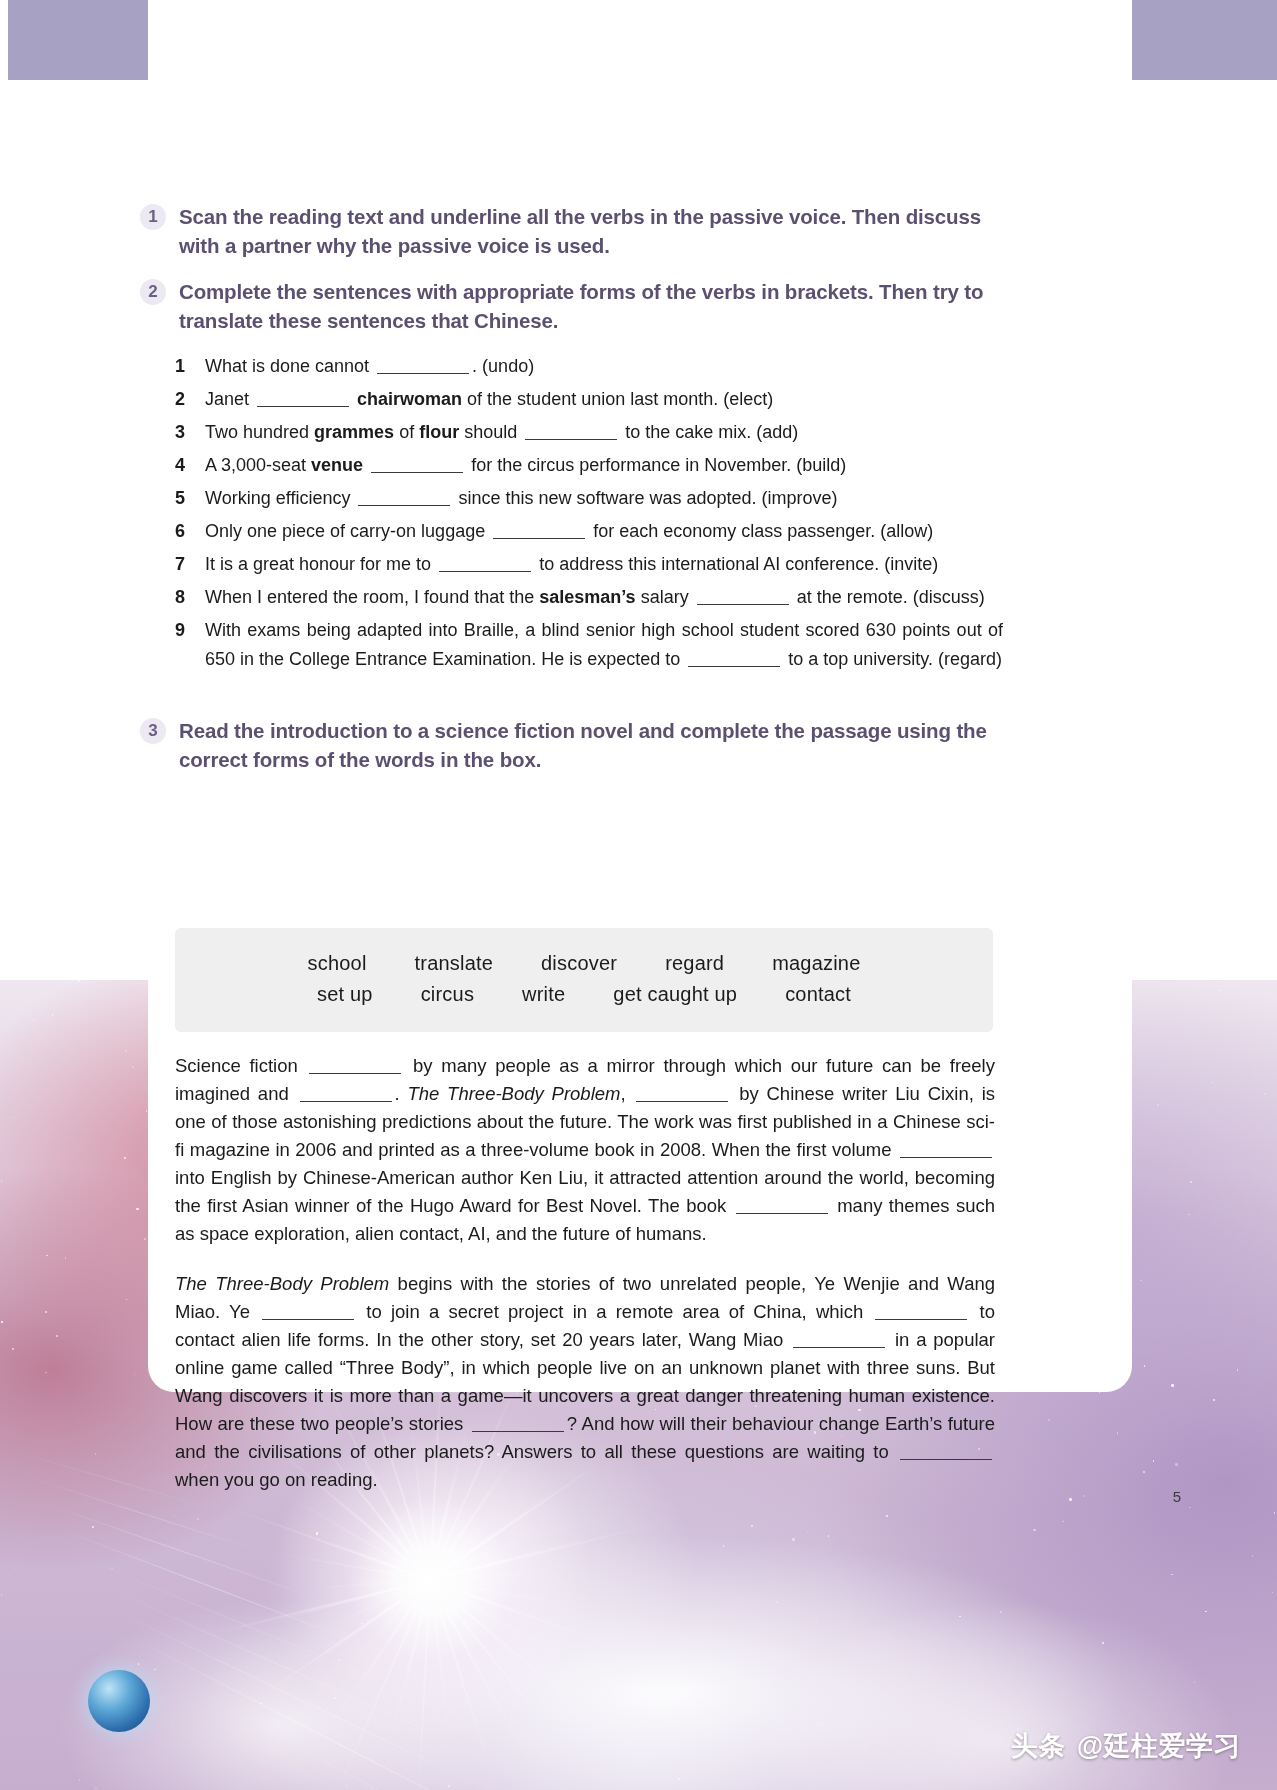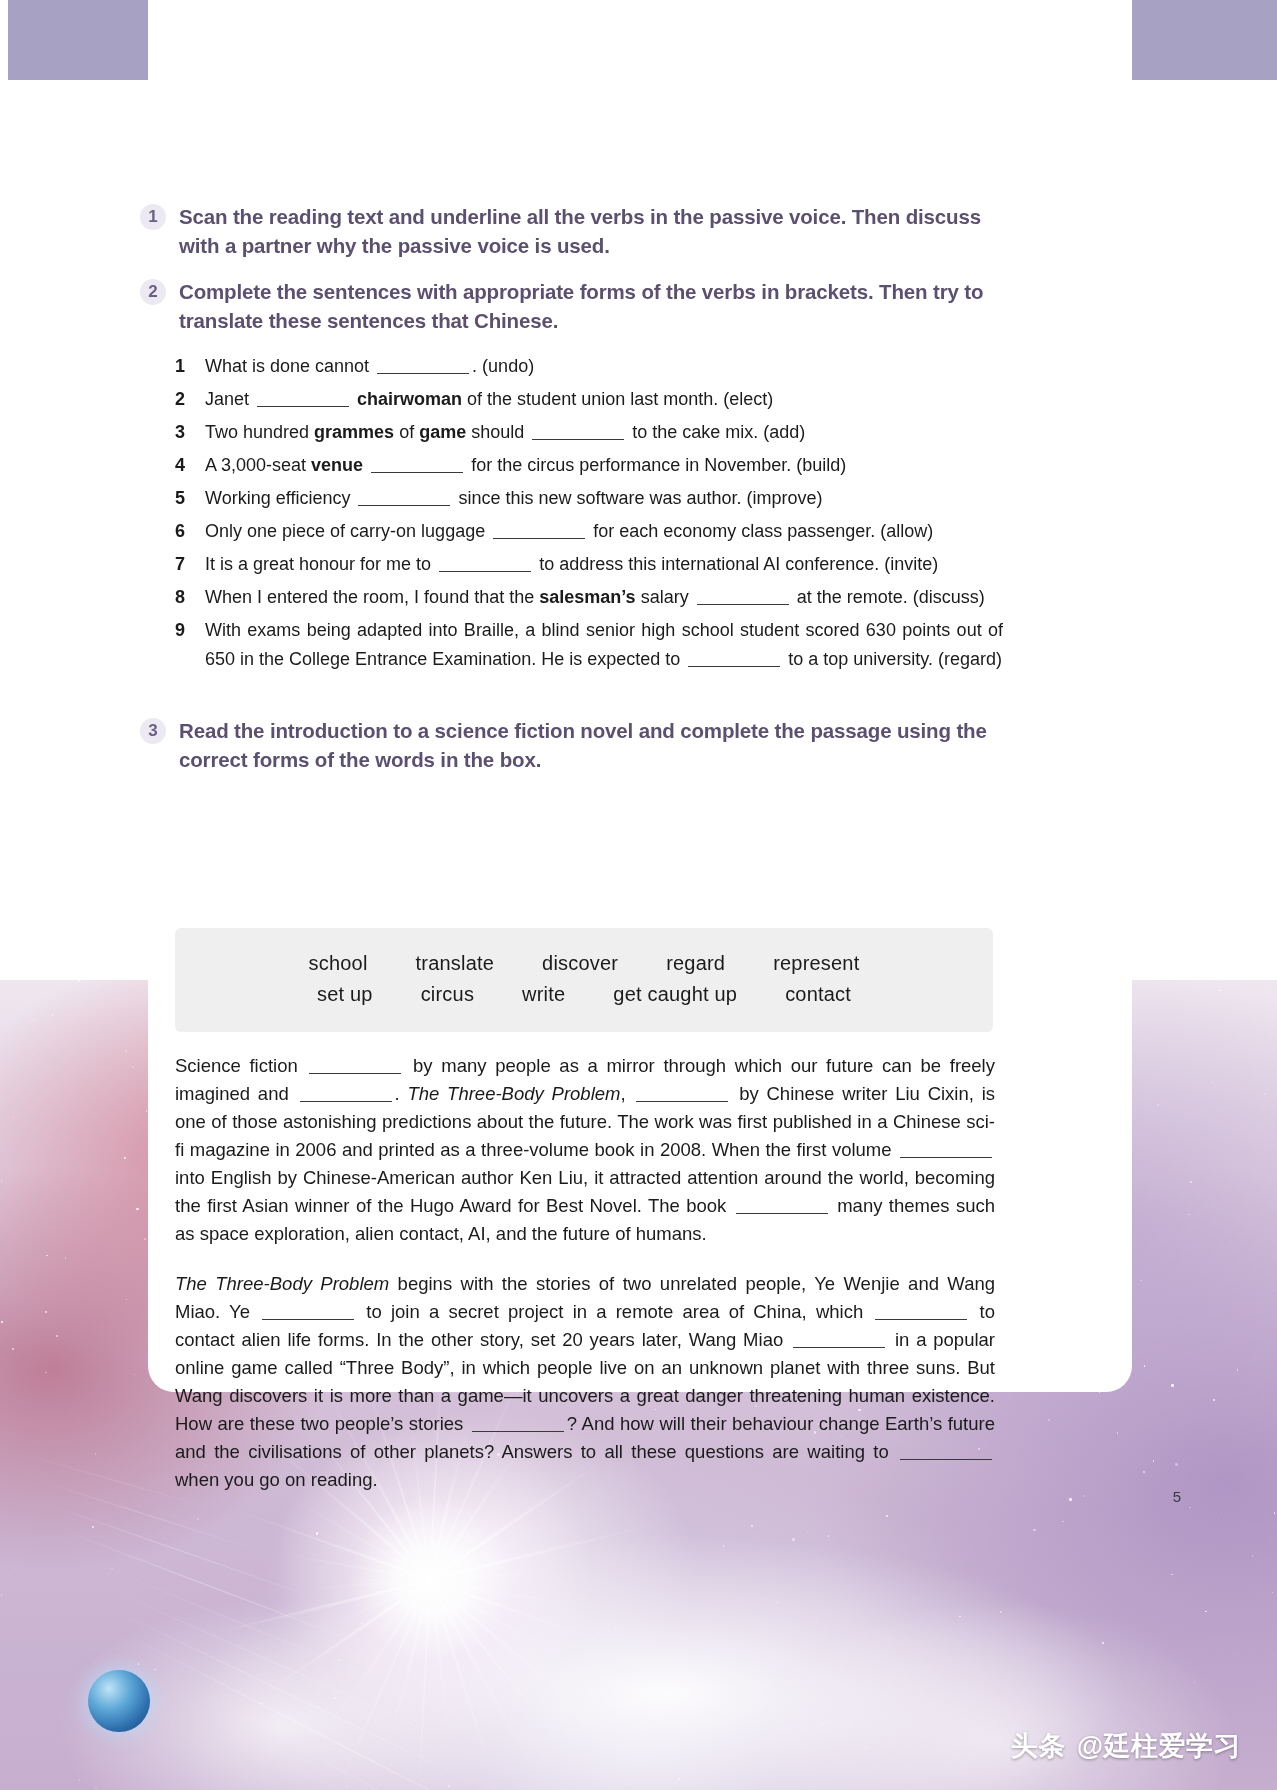--- a/index.html
+++ b/index.html
@@ -444,29 +444,29 @@
       <div class="ex-item">
         <div class="ex-num">1</div>
         <div class="ex-body"><span>What is done cannot </span><span class="blank"></span><span>. (undo)</span></div>
       </div>
       <div class="ex-item">
         <div class="ex-num">2</div>
         <div class="ex-body"><span>Janet </span><span class="blank"></span><b> chairwoman</b><span> of the student union last month. (elect)</span></div>
       </div>
       <div class="ex-item">
         <div class="ex-num">3</div>
-        <div class="ex-body"><span>Two hundred </span><b>grammes</b><span> of </span><b>game</b><span> should </span><span class="blank"></span><span> to the cake mix. (add)</span></div>
+        <div class="ex-body"><span>Two hundred </span><b>grammes</b><span> of </span><b>flour</b><span> should </span><span class="blank"></span><span> to the cake mix. (add)</span></div>
       </div>
       <div class="ex-item">
         <div class="ex-num">4</div>
         <div class="ex-body"><span>A 3,000-seat </span><b>venue</b><span> </span><span class="blank"></span><span> for the circus performance in November. (build)</span></div>
       </div>
       <div class="ex-item">
         <div class="ex-num">5</div>
-        <div class="ex-body"><span>Working efficiency </span><span class="blank"></span><span> since this new software was author. (improve)</span></div>
+        <div class="ex-body"><span>Working efficiency </span><span class="blank"></span><span> since this new software was adopted. (improve)</span></div>
       </div>
       <div class="ex-item">
         <div class="ex-num">6</div>
         <div class="ex-body"><span>Only one piece of carry-on luggage </span><span class="blank"></span><span> for each economy class passenger. (allow)</span></div>
       </div>
       <div class="ex-item">
         <div class="ex-num">7</div>
         <div class="ex-body"><span>It is a great honour for me to </span><span class="blank"></span><span> to address this international AI conference. (invite)</span></div>
       </div>
       <div class="ex-item">
@@ -483,21 +483,21 @@
     <div class="task-num">3</div>
     <div class="task-text">Read the introduction to a science fiction novel and complete the passage using the correct forms of the words in the box.</div>
   </div>
 
   <div class="wordbox">
     <div class="wordbox-row r1" id="wordbox-row1">
         <span>school</span>
         <span>translate</span>
         <span>discover</span>
         <span>regard</span>
-        <span>represent</span>
+        <span>magazine</span>
       </div>
     <div class="wordbox-row r2" id="wordbox-row2">
         <span>set up</span>
         <span>circus</span>
         <span>write</span>
         <span>get caught up</span>
         <span>contact</span>
       </div>
   </div>
 

